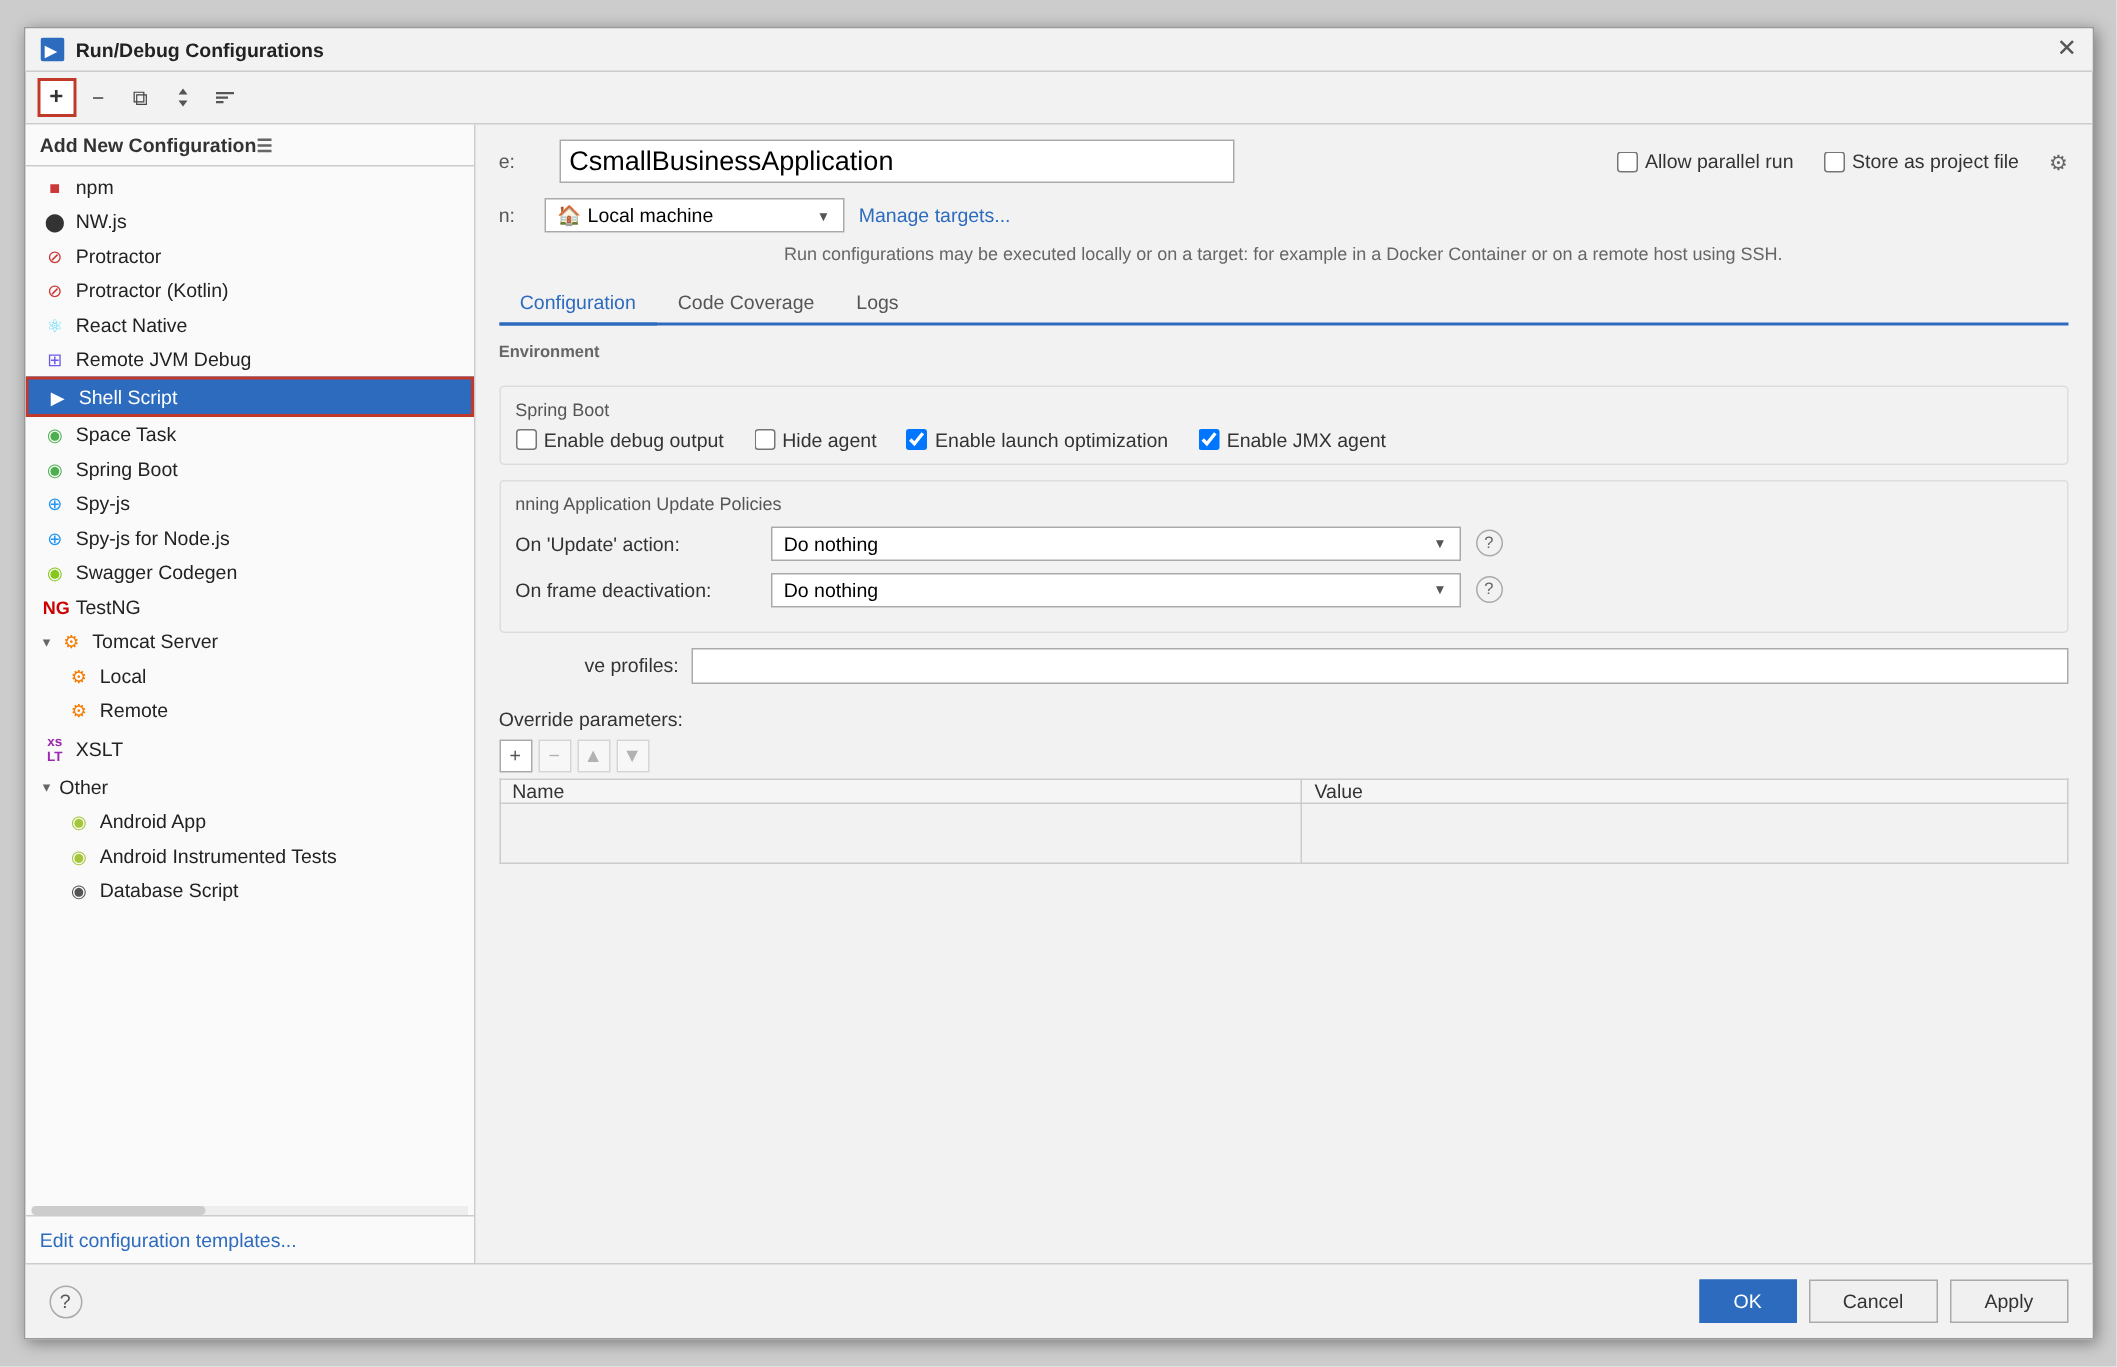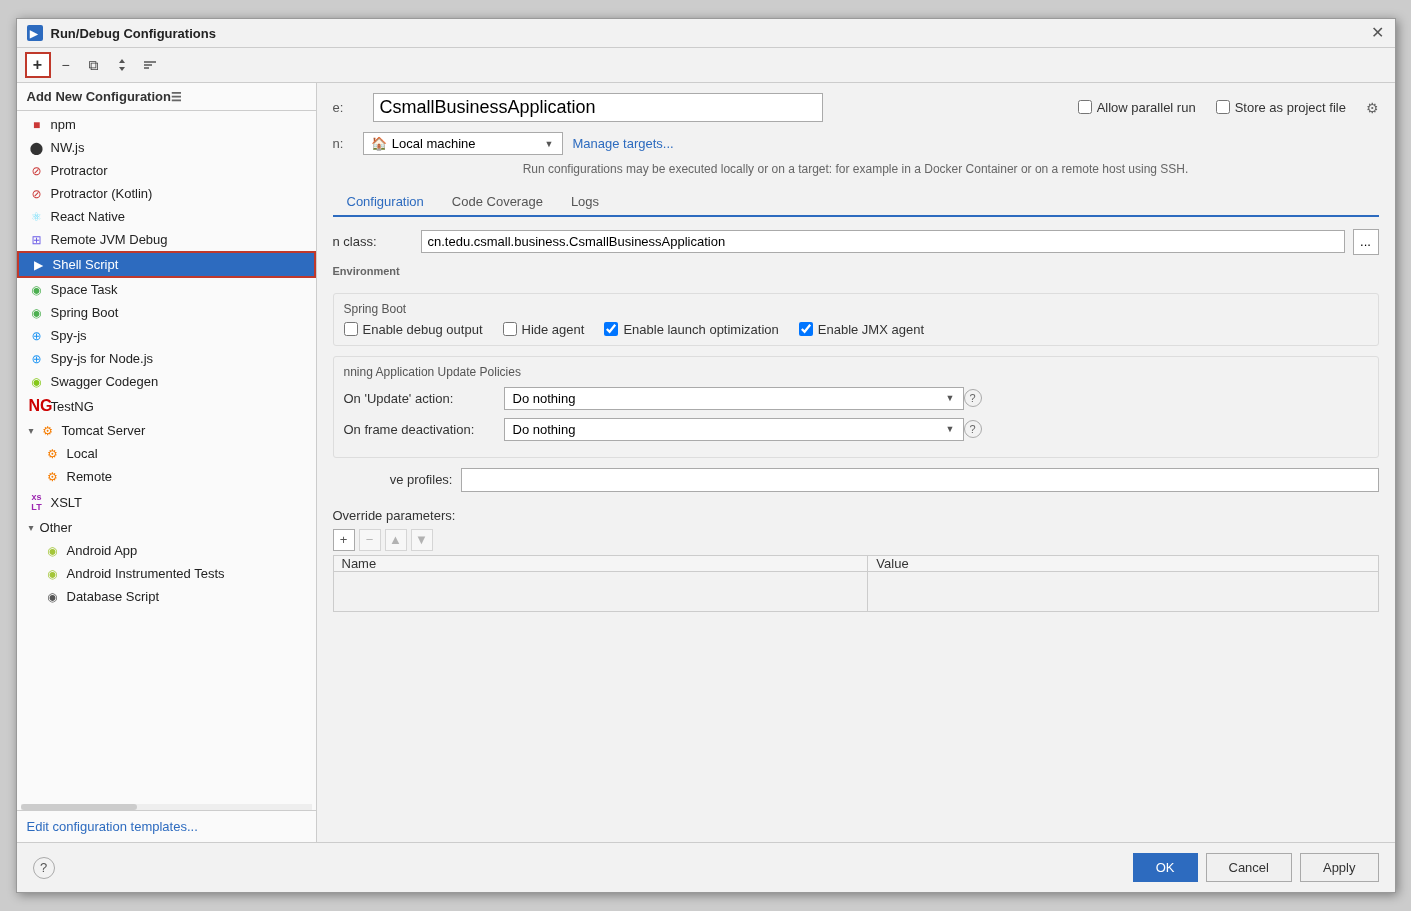--- a/index.html
+++ b/index.html
@@ -167,21 +167,21 @@
       font-size: 18px;
     }
     .config-checkboxes {
       display: flex;
       align-items: center;
       gap: 20px;
       margin-left: auto;
     }
     .checkbox-item {
       display: flex;
-      align-items: flex-start;
+      align-items: center;
       gap: 5px;
       font-size: 13px;
       color: #333;
     }
     .checkbox-item input[type="checkbox"] {
       width: 14px;
       height: 14px;
     }
     .gear-icon {
       color: #666;
@@ -290,20 +290,21 @@
       margin-bottom: 10px;
     }
     .policies-title {
       font-size: 12px;
       color: #555;
       margin-bottom: 8px;
     }
     .policy-row {
       display: flex;
       align-items: center;
+      gap: 10px;
       margin-bottom: 8px;
     }
     .policy-label {
       font-size: 13px;
       color: #333;
       min-width: 160px;
     }
     .help-icon {
       width: 18px;
       height: 18px;
@@ -552,21 +553,21 @@
         </div>
         <div class="list-item">
           <span class="item-icon" style="color:#2196f3;">⊕</span>
           <span>Spy-js for Node.js</span>
         </div>
         <div class="list-item">
           <span class="item-icon" style="color:#85c81a;">◉</span>
           <span>Swagger Codegen</span>
         </div>
         <div class="list-item">
-          <span class="item-icon" style="font-size:16px;font-weight:bold;color:#c00;">NG</span>
+          <span class="item-icon" style="font-size:12px;font-weight:bold;color:#c00;">NG</span>
           <span>TestNG</span>
         </div>
         <div class="list-item">
           <span class="collapse-arrow">▾</span>
           <span class="item-icon" style="color:#f57c00;">⚙</span>
           <span>Tomcat Server</span>
         </div>
         <div class="list-item sub-item">
           <span class="item-icon" style="color:#f57c00;">⚙</span>
           <span>Local</span>
@@ -640,25 +641,20 @@
           <span>Configuration</span>
         </div>
         <div class="tab">
           <span>Code Coverage</span>
         </div>
         <div class="tab">
           <span>Logs</span>
         </div>
       </div>
 
-      <div class="field-row">
-        <span class="field-label">n class:</span>
-        <input class="field-input" type="text" value="cn.tedu.csmall.business.CsmallBusinessApplication" style="">
-        <button class="dots-btn">...</button>
-      </div>
 
       <div style="margin-bottom:8px;">
         <div class="section-header">Environment</div>
       </div>
 
       <div class="spring-boot-section">
         <div class="spring-boot-title">Spring Boot</div>
         <div class="spring-checkboxes">
           <label class="checkbox-item">
             <input type="checkbox" style="">

